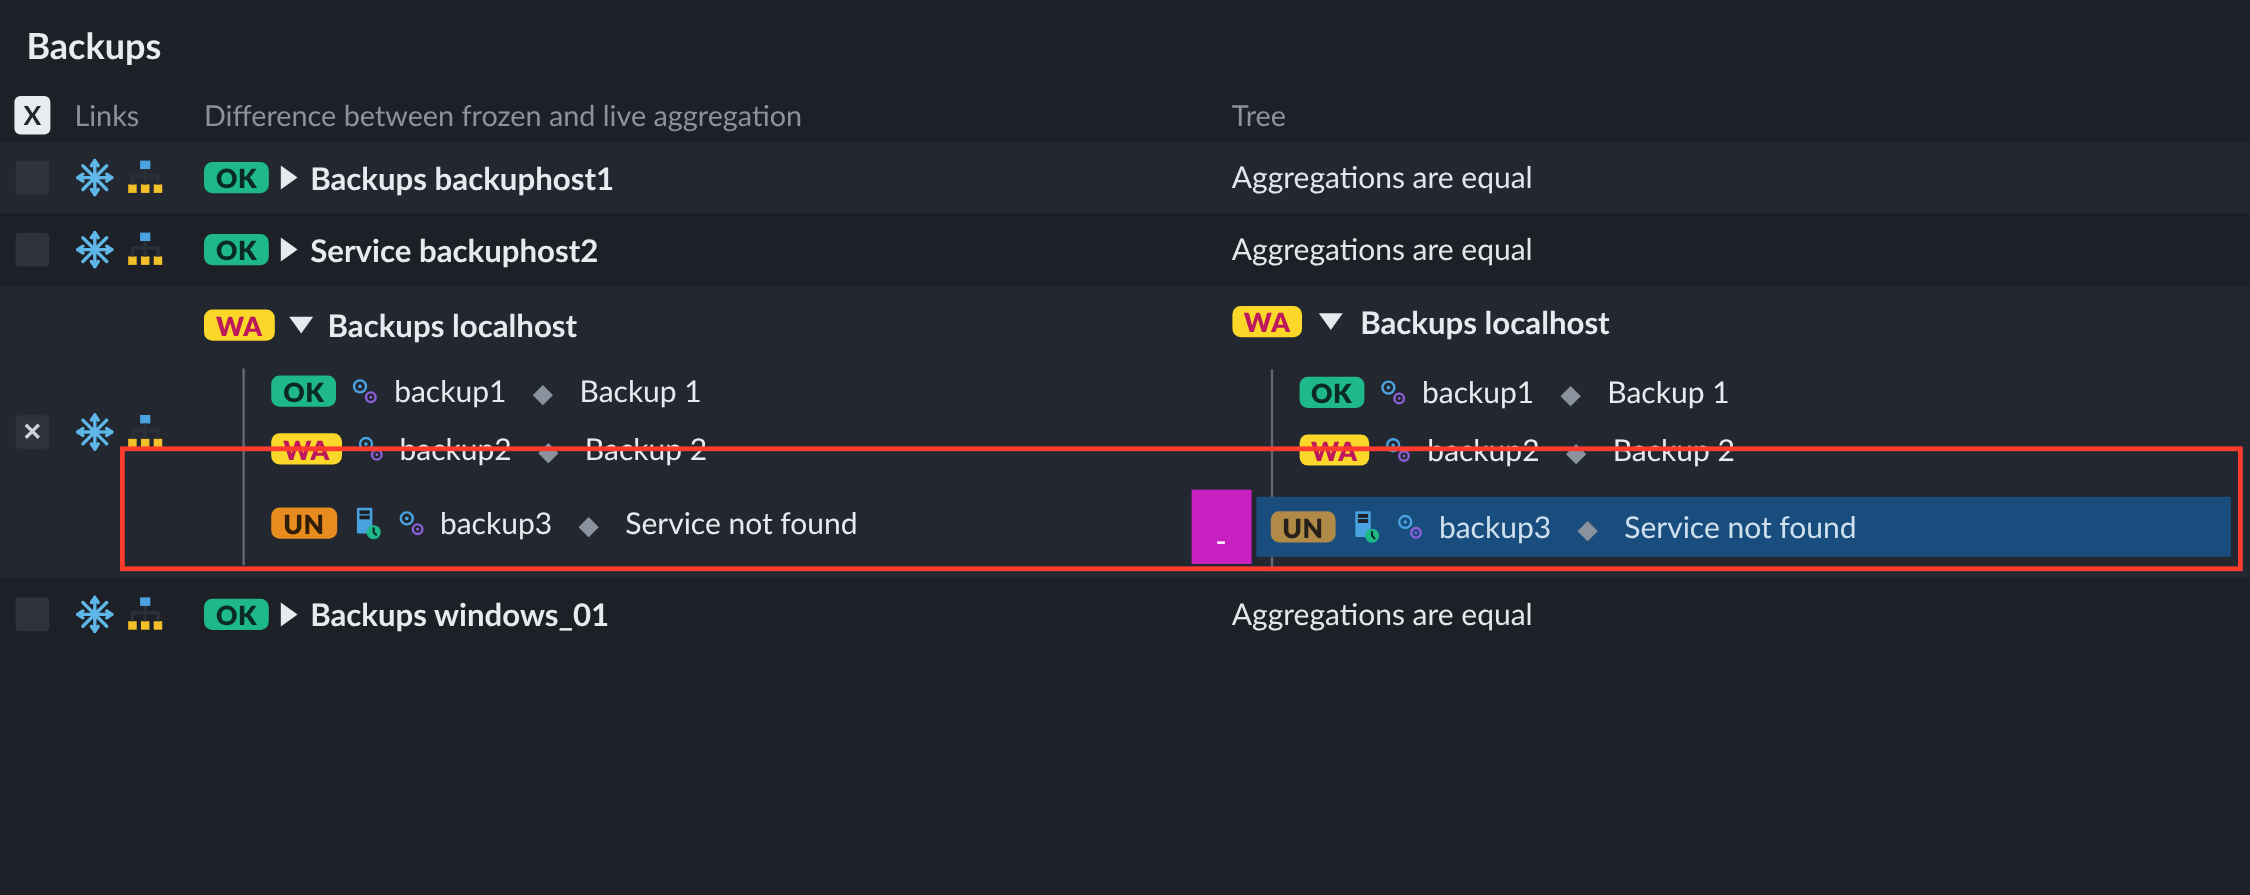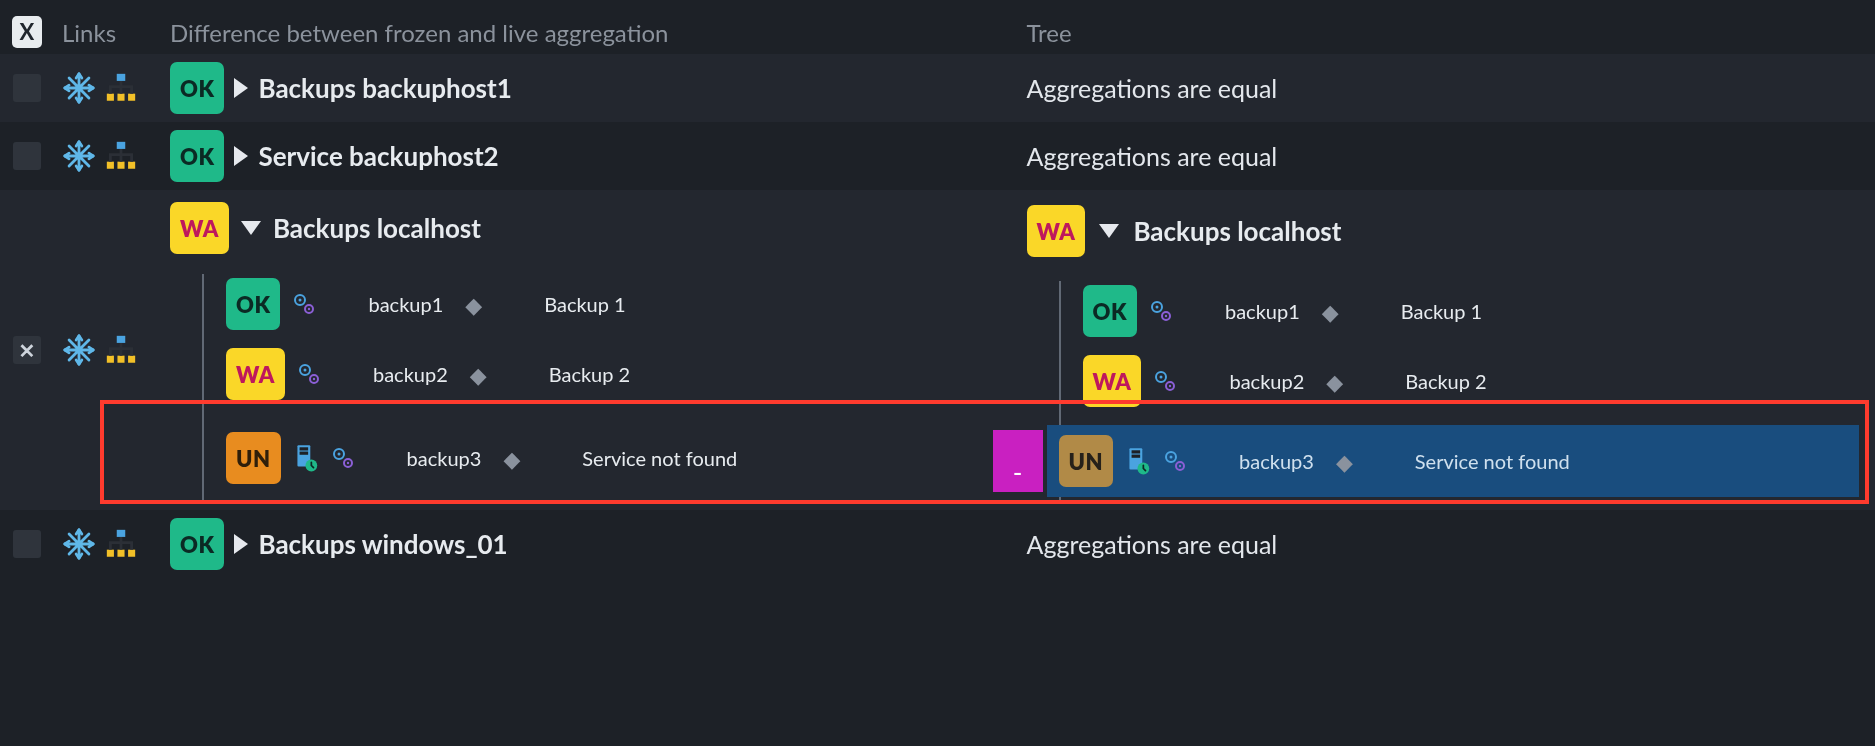--- a/index.html
+++ b/index.html
@@ -53,32 +53,32 @@
   .cell.x{justify-content:center;}
   .xbox{
     width:28px;height:28px;border-radius:3px;background:#2f343c;
     display:flex;align-items:center;justify-content:center;color:#ced4dc;font-weight:700;font-size:20px;
   }
   .xbox.on::before{content:"✕";}
   .links-icons{display:flex;gap:8px;align-items:center;}
   .icon{display:inline-flex;align-items:center;justify-content:center;}
   .badge{
     display:inline-flex;align-items:center;justify-content:center;
-    height:52px;min-width:54px;padding:0 10px;border-radius:7px;
+    height:26px;min-width:54px;padding:0 10px;border-radius:7px;
     font-weight:800;font-size:22px;letter-spacing:.5px;
   }
   .badge.ok{background:var(--ok);color:#0b2a24;}
   .badge.wa{background:var(--wa);color:#be185d;}
   .badge.un{background:var(--un);color:#2f1f0a;}
   .badge.un2{background:var(--un2);color:#26211a;}
   .tri{display:inline-block;vertical-align:middle;}
   .tri.right{width:0;height:0;border-top:10px solid transparent;border-bottom:10px solid transparent;border-left:14px solid #e6e9ee;}
   .tri.down{width:0;height:0;border-left:10px solid transparent;border-right:10px solid transparent;border-top:14px solid #e6e9ee;}
   .tree-label{font-size:26px;color:#e7ebef;font-weight:700;}
-  .tree-sub{font-size:20px;color:#e7ebef;margin-left:40px;}
+  .tree-sub{font-size:25px;color:#e7ebef;}
   .diamond{color:var(--diamond);padding:0 10px;}
   .svc-icon{display:inline-flex;}
   .tree-children-wrap{display:flex;align-items:stretch;}
   .tree-line{width:2px;background:var(--tree-line);margin:6px 22px 6px 32px;flex:0 0 2px;align-self:stretch;}
   .tree-children{display:flex;flex-direction:column;gap:18px;padding:10px 0 12px 0;flex:1;}
   .tree-children .leaf{display:flex;align-items:center;gap:12px;}
   .diff-block{display:flex;flex-direction:column;gap:18px;align-self:flex-start;width:100%;padding:2px 8px 0 0;}
   .diff-head{display:flex;align-items:center;gap:14px;}
   .diff-children-wrap{display:flex;align-items:stretch;}
   .diff-children{display:flex;flex-direction:column;gap:18px;padding:10px 0 12px 0;flex:1;}
@@ -107,20 +107,21 @@
   svg.ico-sm{width:24px;height:24px;}
   svg.ico-host{width:26px;height:30px;}
   .host-time-icon{position:relative;display:inline-flex;}
   .big-row .cell.tree, .big-row .cell.diff {align-items:flex-start;padding-top:12px;padding-bottom:0;}
   .big-row .cell.x, .big-row .cell.links{align-self:center;}
 </style>
 </head>
 <body>
 
 <div class="page">
+  <h1 class="page-title">Backups</h1>
 
   <div class="grid hdr">
     <div class="cell xhdr">
       <div class="xhdr-box">X</div>
     </div>
     <div class="cell">Links</div>
     <div class="cell" style="justify-content:flex-start;">Difference between frozen and live aggregation</div>
     <div class="cell">Tree</div>
   </div>
 

